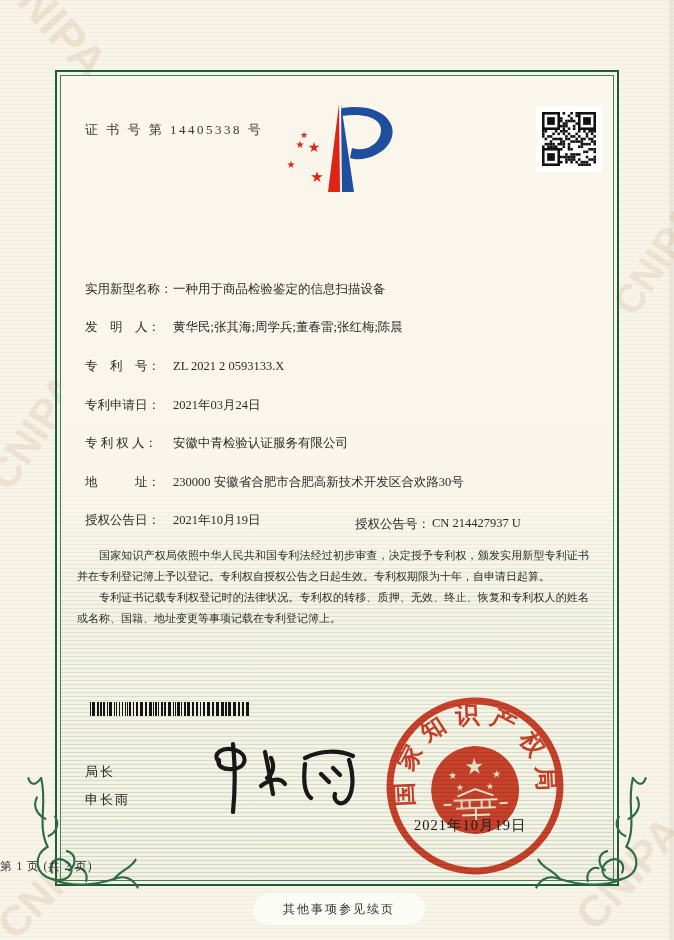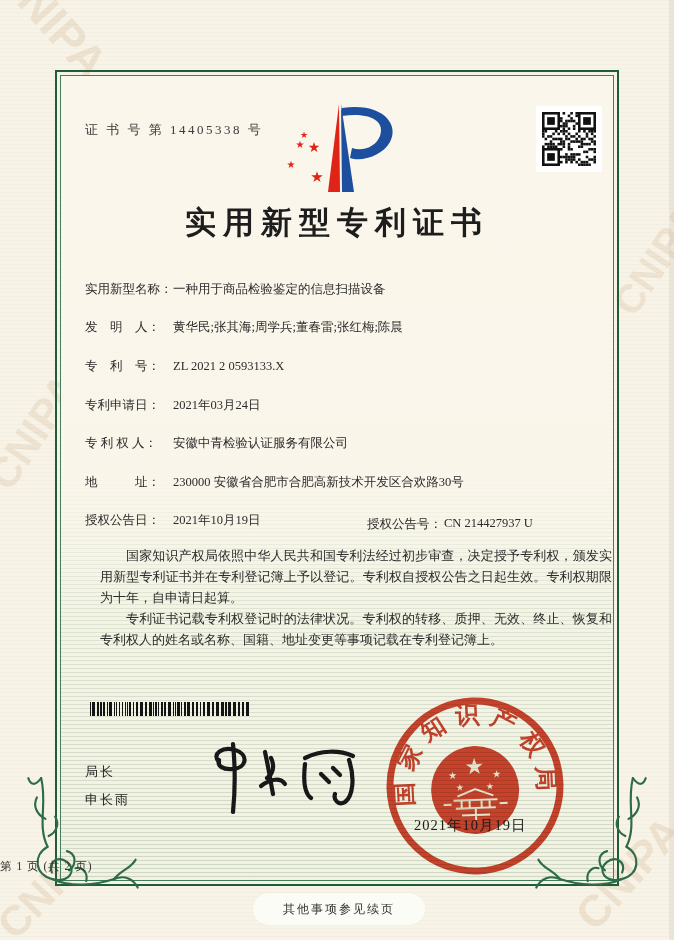--- a/index.html
+++ b/index.html
@@ -29,23 +29,23 @@
   .logo{position:absolute;left:278px;top:98px;width:136px;height:98px;}
   .qr{position:absolute;left:536px;top:106px;width:66px;height:66px;background:#ffffff;
       display:flex;align-items:center;justify-content:center;}
   .title{position:absolute;left:0;top:202px;width:674px;text-align:center;
          font-size:31px;font-weight:700;letter-spacing:7px;color:#1d1d1d;}
   
   .fields{position:absolute;left:85px;top:270px;width:517px;font-size:12.5px;color:#2b2b2b;}
   .frow{position:relative;height:38.6px;display:flex;align-items:center;}
   .flabel{display:inline-block;width:86px;white-space:nowrap;}
   .fvalue{margin-left:2px;white-space:nowrap;}
-  .grant2{position:absolute;left:282px;display:flex;margin-top:8px;}
-  
-  .paras{position:absolute;left:100px;top:545px;width:512px;font-size:13px;
+  .grant2{position:absolute;left:270px;display:flex;margin-top:8px;}
+  
+  .paras{position:absolute;left:77px;top:545px;width:512px;font-size:11px;
          line-height:21px;color:#2b2b2b;text-align:justify;}
   .paras p{margin:0;text-indent:2em;}
   .barcode{position:absolute;left:90px;top:702px;width:160px;height:14px;}
   
   .signoff{position:absolute;left:85px;top:758px;font-size:13px;color:#222;line-height:28px;letter-spacing:2px;}
   .signature{position:absolute;left:193px;top:736px;width:178px;height:86px;}
   
   .seal{position:absolute;left:383px;top:694px;width:184px;height:184px;
         opacity:0.93;mix-blend-mode:multiply;transform:rotate(-2deg);}
   .sealdate{position:absolute;left:414px;top:816px;width:150px;font-size:14.5px;
@@ -261,21 +261,20 @@
         <rect x="2" y="2" width="3" height="3" fill="#111"></rect>
         <rect x="14" y="0" width="7" height="7" fill="#111"></rect>
         <rect x="15" y="1" width="5" height="5" fill="#fff"></rect>
         <rect x="16" y="2" width="3" height="3" fill="#111"></rect>
         <rect x="0" y="14" width="7" height="7" fill="#111"></rect>
         <rect x="1" y="15" width="5" height="5" fill="#fff"></rect>
         <rect x="2" y="16" width="3" height="3" fill="#111"></rect>
       </svg>
   </div>
 
-  <div class="title">实用新型专利证书</div>
 
   <div class="fields">
     <div class="frow">
       <span class="flabel">实用新型名称：</span>
       <span class="fvalue">一种用于商品检验鉴定的信息扫描设备</span>
     </div>
     <div class="frow">
       <span class="flabel">发　明　人：</span>
       <span class="fvalue">黄华民;张其海;周学兵;董春雷;张红梅;陈晨</span>
     </div>

